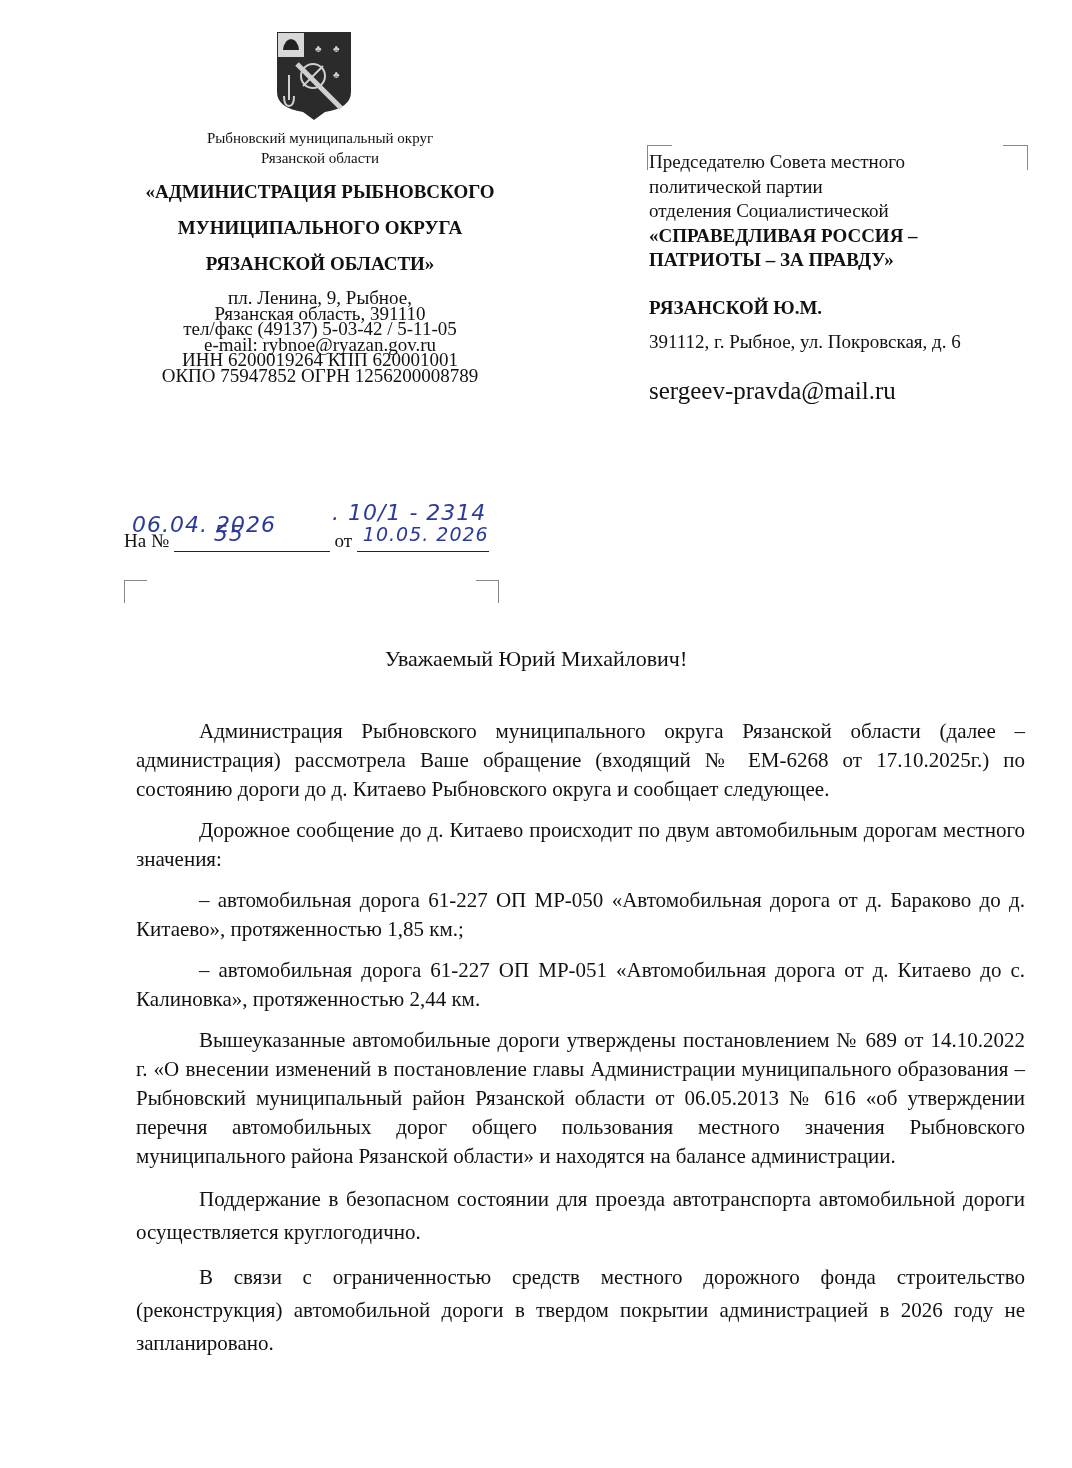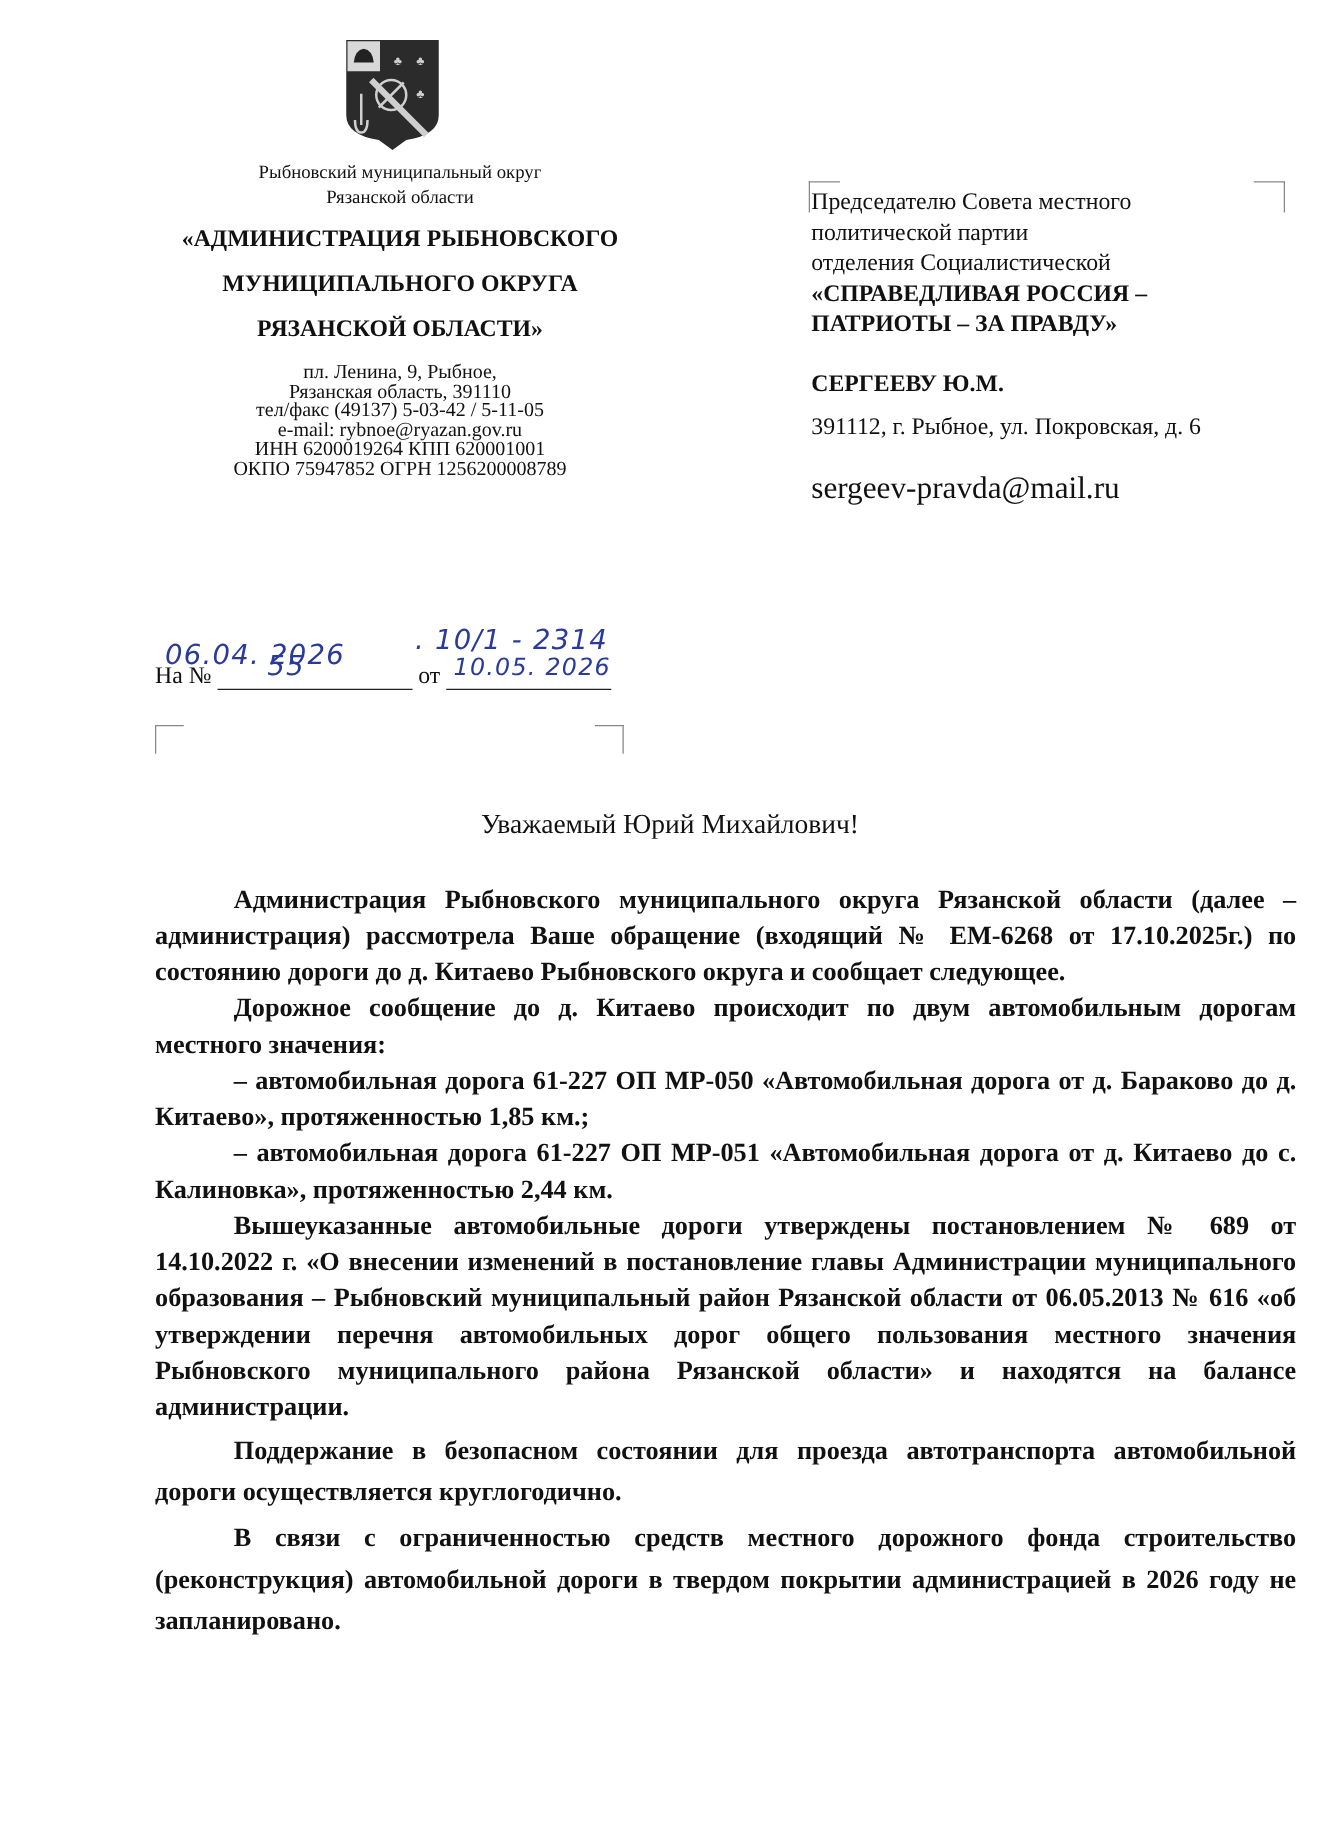--- a/index.html
+++ b/index.html
@@ -5,41 +5,41 @@
   html, body { margin: 0; padding: 0; background: #ffffff; }
   body { width: 1072px; height: 1468px; position: relative; overflow: hidden;
          font-family: "Liberation Serif", serif; color: #111; }
   .abs { position: absolute; }
   
   .emblem { left: 275px; top: 30px; width: 78px; height: 92px; }
   .hdr-left { left: 120px; top: 128px; width: 400px; text-align: center; }
   .hdr-left .l1 { font-size: 15px; line-height: 20px; }
   .hdr-left .l2 { font-size: 15px; line-height: 20px; }
   .hdr-left .org { font-size: 19px; font-weight: bold; line-height: 24px; margin-top: 12px; }
-  .hdr-left .addr { font-size: 16px; line-height: 15.5px; margin-top: 14px; }
+  .hdr-left .addr { font-size: 19px; line-height: 15.5px; margin-top: 14px; }
 
   
   .recip { left: 649px; top: 150px; width: 400px; }
   .recip .line { font-size: 19px; line-height: 24.5px; }
   .recip .bold { font-weight: bold; }
   .recip .name { font-weight: bold; font-size: 19px; margin-top: 24px; }
   .recip .address { font-size: 19px; margin-top: 12px; }
   .recip .email { font-size: 25px; margin-top: 24px; }
   .corner { position: absolute; border-color: #888; border-style: solid; }
 
   
   .hand { font-family: "DejaVu Sans", sans-serif; font-style: italic; color: #2a3a9a;
           font-size: 22px; letter-spacing: 1px; }
   .ref { left: 124px; top: 530px; font-size: 19px; }
   .uline { display: inline-block; border-bottom: 1px solid #222; height: 20px; vertical-align: bottom; }
 
   
   .salut { left: 0; top: 646px; width: 1072px; text-align: center; font-size: 22px; }
   .body { left: 124px; top: 705px; width: 913px; font-size: 21px; line-height: 29px; text-align: justify; }
-  .body p { margin: 0; text-indent: 63px; font-weight: bold; }
+  .body p { margin: 12px; text-indent: 63px; }
   .body p.list { text-indent: 63px; }
   .body p.gap { margin-top: 4px; line-height: 33px; }
 </style>
 </head>
 <body>
 
 <div class="abs emblem">
   <svg width="78" height="92" viewBox="0 0 78 92">
     <path d="M2 2 H76 V62 Q76 78 50 82 L39 90 L28 82 Q2 78 2 62 Z" fill="#2b2b2b"></path>
     <rect x="3" y="3" width="26" height="24" fill="#d8d8d8"></rect>
@@ -73,21 +73,21 @@
 
 <div class="corner" style="left:647px;top:145px;width:24px;height:24px;border-width:1px 0 0 1px;"></div>
 <div class="corner" style="left:1003px;top:145px;width:24px;height:24px;border-width:1px 1px 0 0;"></div>
 
 <div class="abs recip">
   <div class="line">Председателю Совета местного</div>
   <div class="line">политической партии</div>
   <div class="line">отделения Социалистической</div>
   <div class="line bold">«СПРАВЕДЛИВАЯ РОССИЯ –</div>
   <div class="line bold">ПАТРИОТЫ – ЗА ПРАВДУ»</div>
-  <div class="name">СЕРГЕЕВУ Ю.М.</div>
+  <div class="name">РЯЗАНСКОЙ Ю.М.</div>
   <div class="address">391112, г. Рыбное, ул. Покровская, д. 6</div>
   <div class="email">sergeev-pravda@mail.ru</div>
 </div>
 
 <div class="abs hand" style="left:132px;top:512px;">06.04. 2026</div>
 <div class="abs hand" style="left:332px;top:500px;">. 10/1 - 2314</div>
 
 <div class="abs ref">
   <span>На №</span>
   <span class="uline" style="width:156px;position:relative;">

